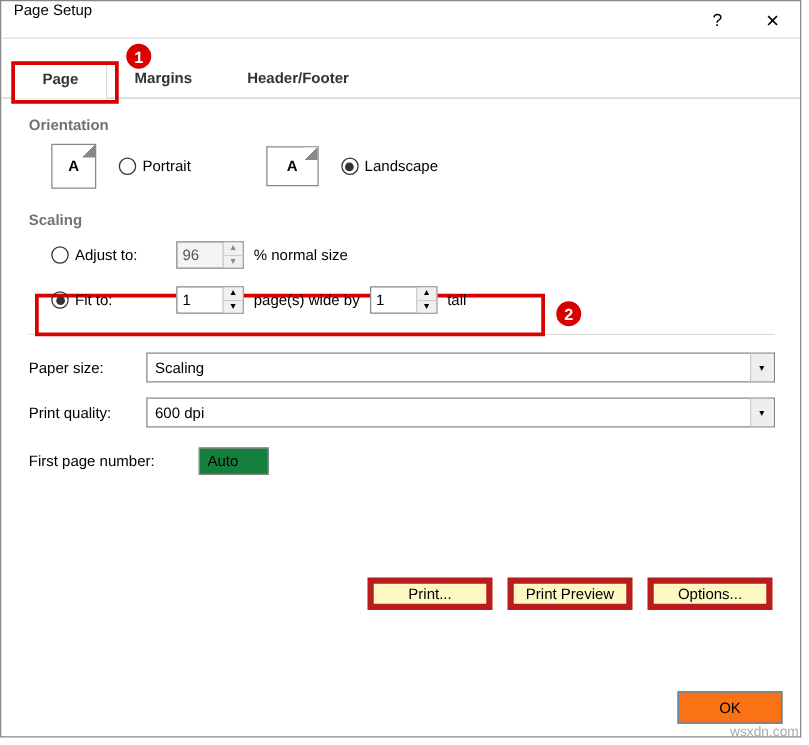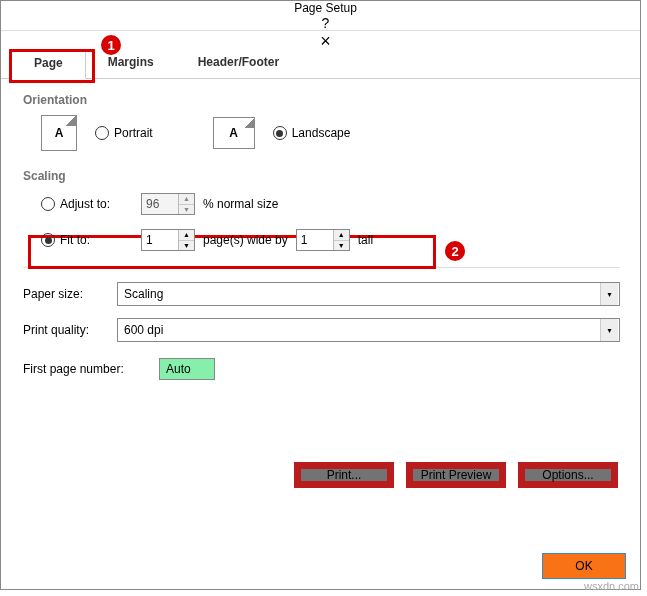--- a/index.html
+++ b/index.html
@@ -1,18 +1,18 @@
 <!DOCTYPE html>
 <html><head>
 <meta charset="utf-8">
 <style>
 * { box-sizing: border-box; font-family: "Segoe UI", Tahoma, sans-serif; font-size: 12px; }
 body { margin: 0; background: #fff; width: 647px; height: 596px; position: relative; }
 .dialog { width: 641px; height: 590px; border: 1px solid #888; background: #fff; position: relative; }
-.titlebar { height: 30px; display: flex; align-items: center; padding: 0 0 0 10px; border-bottom: 1px solid #ddd; flex-direction: column; }
+.titlebar { height: 30px; display: flex; padding: 0 0 0 10px; border-bottom: 1px solid #ddd; }
 .titlebar .title { flex: 1; font-size: 12px; }
 .titlebar .tbtn { width: 44px; height: 30px; display: flex; align-items: center; justify-content: center; font-size: 14px; cursor: default; }
 .tabs { display: flex; height: 30px; margin: 18px 0 0 0; border-bottom: 1px solid #ccc; padding-left: 10px; }
 .tab { padding: 6px 22px 0 22px; height: 30px; cursor: default; color: #333; font-weight: bold; }
 .tab.active { background: #fff; border: 1px solid #ccc; border-bottom: 1px solid #fff; border-radius: 2px 2px 0 0; margin-bottom: -1px; }
 .content { padding: 14px 20px 0 22px; }
 .section-label { color: #737373; margin-bottom: 8px; font-weight: bold; }
 .orientation-row { display: flex; align-items: center; gap: 18px; padding-left: 18px; margin-bottom: 18px; }
 .page-icon { width: 36px; height: 36px; border: 1px solid #888; display: flex; align-items: center; justify-content: center; font-family: "Times New Roman", serif; font-size: 20px; font-weight: bold; position: relative; }
 .page-icon.landscape { width: 42px; height: 32px; }
@@ -28,23 +28,23 @@
 .spinner.disabled { background: #f4f4f4; color: #888; }
 .spinner input { border: none; width: 36px; padding: 0 4px; font-size: 12px; background: transparent; outline: none; }
 .spinner .arrows { width: 16px; border-left: 1px solid #bbb; display: flex; flex-direction: column; }
 .spinner .arrows div { flex: 1; display: flex; align-items: center; justify-content: center; font-size: 7px; line-height: 1; background: #f0f0f0; }
 .spinner .arrows div:first-child { border-bottom: 1px solid #ccc; }
 hr.sep { border: none; border-top: 1px solid #ddd; margin: 14px 0 14px 0; }
 .formrow { display: flex; align-items: center; margin-bottom: 12px; }
 .formrow label { width: 94px; }
 .combo { flex: 1; height: 24px; border: 1px solid #888; display: flex; align-items: center; padding: 0 6px; background: #fff; justify-content: space-between; }
 .combo .dd { width: 18px; height: 22px; margin-right: -5px; border-left: 1px solid #ccc; background: #eee; display: flex; align-items: center; justify-content: center; font-size: 8px; }
-.textbox { height: 22px; border: 1px solid #888; padding: 0 6px; display: flex; align-items: center; background: #86efac; width: 56px; }
+.textbox { height: 22px; border: 1px solid #888; padding: 0 6px; display: flex; align-items: center; background: #15803d; width: 56px; }
 .btnrow { display: flex; justify-content: flex-end; gap: 12px; margin-top: 82px; padding-right: 2px; }
-.btn { min-width: 100px; height: 26px; border: 7px solid #b91c1c; background: #737373; display: flex; align-items: center; justify-content: center; cursor: default; }
+.btn { min-width: 100px; height: 26px; border: 5px solid #b91c1c; background: #fef9c3; display: flex; align-items: center; justify-content: center; cursor: default; }
 .footer { position: absolute; bottom: 10px; right: 14px; left: 14px; display: flex; justify-content: flex-end; gap: 14px; }
 .footer .btn { min-width: 84px; height: 26px; }
 .footer .btn.primary { background: #f97316; border: 1px solid #2a8dd4; }
 .annot { position: absolute; width: 24px; height: 24px; border-radius: 50%; background: #d80000; color: #fff; display: flex; align-items: center; justify-content: center; font-weight: bold; font-size: 13px; border: 2px solid #fff; z-index: 10; }
 .hilite { position: absolute; border: 3px solid #d80000; z-index: 5; pointer-events: none; }
 .watermark { position: absolute; bottom: 4px; right: 8px; color: #aaa; font-size: 11px; }
 </style>
 </head>
 <body>
 

